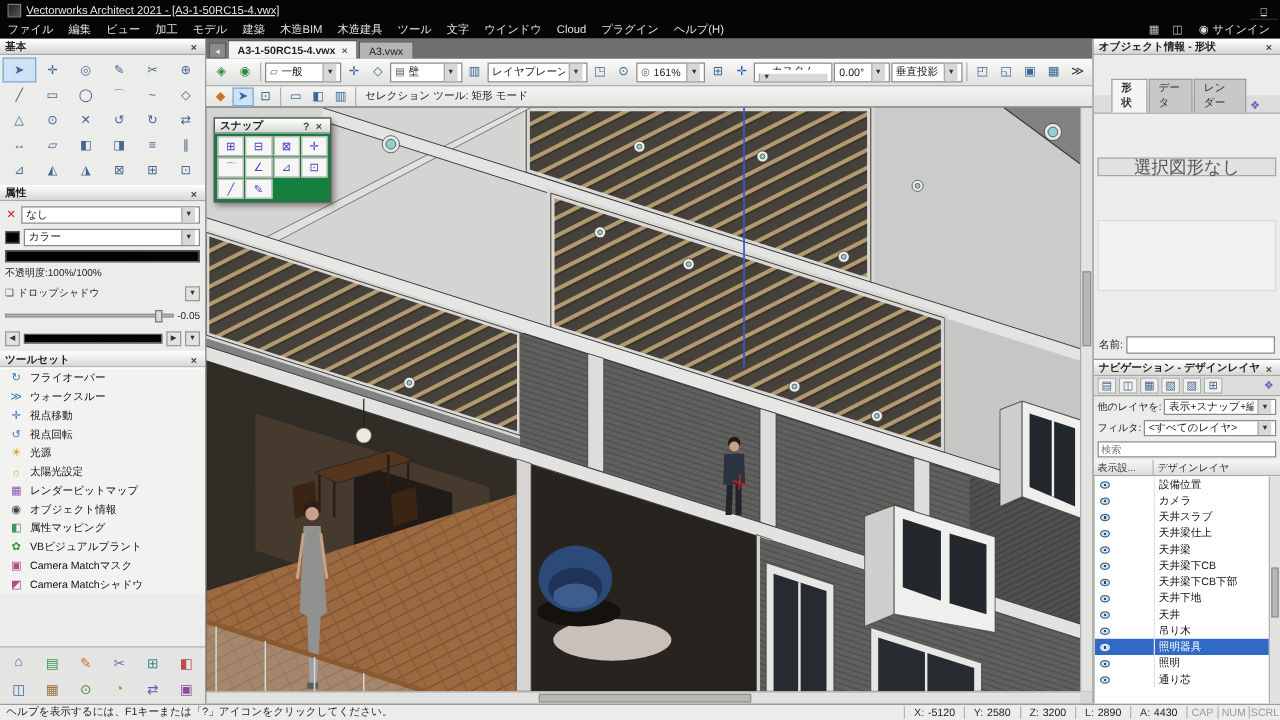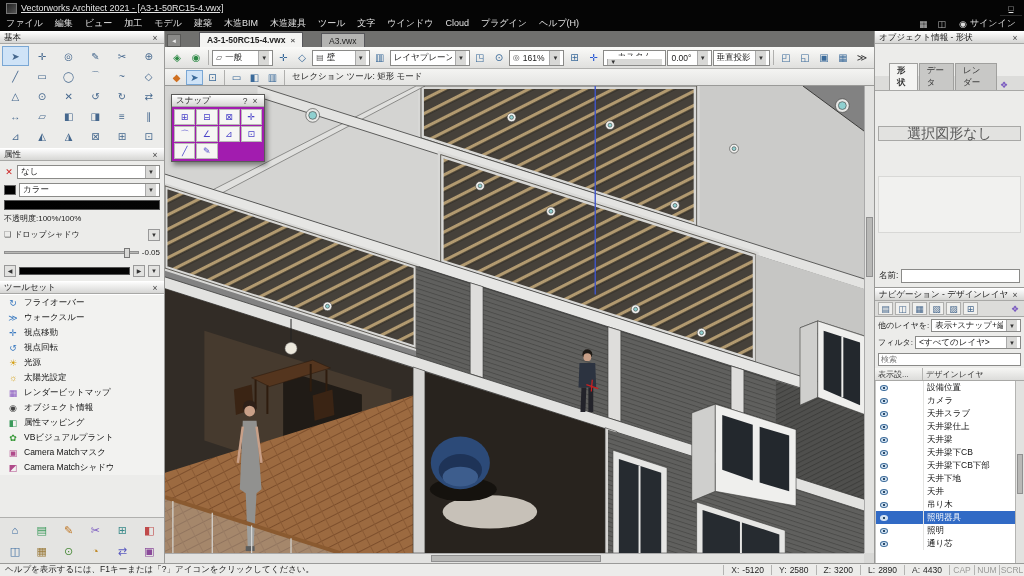--- a/index.html
+++ b/index.html
@@ -11,21 +11,21 @@
 #titlebar .spacer{flex:1;}
 .win-btn{width:22px;height:14px;display:flex;align-items:center;justify-content:center;color:#ddd;font-size:8px;}
 .win-btn:last-child{background:#2a2a2a;}
 #menubar{position:absolute;top:16px;left:0;right:0;height:15px;background:#050505;color:#e2e2e2;display:flex;align-items:center;font-size:9px;}
 .menu-item{padding:0 6px;line-height:15px;white-space:nowrap;}
 #menubar .mspacer{flex:1;}
 .mb-ic{padding:0 5px;color:#bbb;font-size:9px;}
 #signin{display:flex;align-items:center;gap:3px;padding:0 8px;color:#ddd;}
 
 #leftpanel{position:absolute;top:31px;left:0;width:165px;bottom:13px;background:#ececea;border-right:1px solid #9a9a98;display:flex;flex-direction:column;overflow:hidden;}
-.pal-head{height:13px;flex:0 0 13px;background:linear-gradient(#fcfcfc,#d6d6d4);border-top:1px solid #fff;border-bottom:1px solid #a8a8a6;display:flex;align-items:center;padding:0 4px;font-size:8.5px;color:#222;}
+.pal-head{height:13px;flex:0 0 13px;background:linear-gradient(#fcfcfc,#d6d6d4);border-top:1px solid #fff;border-bottom:1px solid #a8a8a6;display:flex;align-items:center;padding:0 4px;font-size:8.5px;color:#222;font-weight:bold;}
 .pal-head .t{flex:1;white-space:nowrap;overflow:hidden;}
 .pal-head .hx{width:10px;text-align:center;color:#444;}
 #basic-grid{display:grid;grid-template-columns:repeat(6,1fr);padding:2px;gap:0;background:#ececea;}
 .tool-cell{height:20px;display:flex;align-items:center;justify-content:center;font-size:10px;color:#46688e;border:1px solid transparent;}
 .tool-cell.selected{background:#cfe3f7;border-color:#7aa7d4;}
 #attr-body{padding:3px 4px;display:flex;flex-direction:column;gap:3px;background:#ececea;}
 .attr-row{display:flex;align-items:center;gap:3px;height:15px;}
 .red-x{color:#c22;font-size:9px;width:10px;text-align:center;}
 .swatch{width:12px;height:10px;background:#000;border:1px solid #666;}
 .sel{display:flex;align-items:center;border:1px solid #8a8a88;background:#fff;height:14px;padding:0 3px;font-size:8.5px;gap:3px;min-width:0;}
@@ -38,21 +38,21 @@
 .slider-track{flex:1;height:3px;background:#b8b8b6;border:1px solid #909090;position:relative;}
 .slider-handle{position:absolute;right:8px;top:-4px;width:6px;height:10px;background:#d8d8d6;border:1px solid #777;}
 .mini-btn{width:12px;height:12px;border:1px solid #999;background:#e2e2e0;display:flex;align-items:center;justify-content:center;font-size:6px;color:#333;}
 #toolset-list{background:#f2f2f0;border-top:1px solid #fff;}
 .ts-row{display:flex;align-items:center;height:15px;padding:0 3px 0 7px;gap:5px;font-size:8.5px;color:#111;}
 .ts-icon{width:12px;text-align:center;font-size:9px;}
 #dock{margin-top:auto;border-top:1px solid #b0b0ae;padding:2px;display:grid;grid-template-columns:repeat(6,1fr);gap:1px;background:#e4e4e2;}
 .dock-cell{height:20px;display:flex;align-items:center;justify-content:center;font-size:11px;}
 
 #center{position:absolute;top:31px;left:165px;right:150px;bottom:13px;display:flex;flex-direction:column;background:#828282;}
-#tabstrip{height:16px;flex:0 0 16px;background:#70706e;display:flex;align-items:flex-end;padding-left:2px;gap:18px;}
+#tabstrip{height:16px;flex:0 0 16px;background:#70706e;display:flex;align-items:flex-end;padding-left:2px;gap:1px;}
 .tab-scroll{width:14px;height:13px;background:#8a8a88;color:#eee;display:flex;align-items:center;justify-content:center;font-size:7px;border:1px solid #5a5a58;}
 .doctab{height:14px;padding:0 7px;background:#b4b4b2;border:1px solid #56565a;border-bottom:none;font-size:8.5px;display:flex;align-items:center;gap:5px;color:#222;white-space:nowrap;}
 .doctab.selected{background:#f4f4f2;font-weight:bold;height:15px;}
 .tabx{font-size:8px;color:#555;}
 #toolbar1{height:22px;flex:0 0 22px;background:linear-gradient(#fafaf8,#e0e0de);border-bottom:1px solid #b2b2b0;display:flex;align-items:center;padding:0 3px;gap:1px;font-size:8.5px;}
 #toolbar2{height:17px;flex:0 0 17px;background:linear-gradient(#f4f4f2,#e4e4e2);border-bottom:1px solid #9a9a98;display:flex;align-items:center;padding:0 3px;gap:1px;font-size:8.5px;}
 .tbtn{width:18px;height:18px;display:flex;align-items:center;justify-content:center;font-size:10px;color:#3a6a9a;border:1px solid transparent;flex:0 0 auto;}
 #toolbar2 .tbtn{width:17px;height:15px;}
 .tbtn.green{color:#2e8a46;}
 .tbtn.blue{color:#2a5ad4;}
@@ -64,21 +64,21 @@
 #toolbar1 .sel{height:16px;}
 .tb2-label{margin-left:4px;color:#222;white-space:nowrap;}
 #canvas{flex:1;position:relative;background:#828282;overflow:hidden;}
 #scene{position:absolute;left:0;top:0;right:10px;bottom:10px;width:calc(100% - 10px);height:calc(100% - 10px);}
 .vscroll{position:absolute;right:0;top:0;width:10px;bottom:10px;background:#e2e2e0;border-left:1px solid #aaa;}
 .vthumb{position:absolute;top:28%;left:1px;right:1px;height:60px;background:#b8b8b6;border:1px solid #909090;}
 .hscroll{position:absolute;left:0;right:10px;bottom:0;height:10px;background:#e2e2e0;border-top:1px solid #aaa;}
 .hthumb{position:absolute;left:38%;top:1px;bottom:1px;width:170px;background:#b8b8b6;border:1px solid #909090;}
 .scroll-corner{position:absolute;right:0;bottom:0;width:10px;height:10px;background:#d8d8d6;}
 
-#snap-pal{position:absolute;left:6px;top:8px;width:94px;background:#a21caf;border:1px solid #5a5a58;box-shadow:2px 3px 5px rgba(0,0,0,.45);}
+#snap-pal{position:absolute;left:6px;top:8px;width:94px;background:#15803d;border:1px solid #5a5a58;box-shadow:2px 3px 5px rgba(0,0,0,.45);}
 #snap-pal .pal-head{height:12px;flex:0 0 12px;}
 #snap-grid{display:grid;grid-template-columns:repeat(4,1fr);padding:2px;gap:1px;}
 .snap-cell{height:16px;border:1px solid #b8b8b6;background:#f6f6f4;display:flex;align-items:center;justify-content:center;font-size:9px;color:#4a44c8;}
 
 #rightpanel{position:absolute;top:31px;right:0;width:150px;bottom:13px;background:#ececea;border-left:1px solid #9a9a98;display:flex;flex-direction:column;overflow:hidden;}
 #objinfo{height:257px;flex:0 0 257px;display:flex;flex-direction:column;border-bottom:1px solid #9a9a98;gap:32px;}
 .ri-tabs{height:15px;flex:0 0 15px;display:flex;align-items:flex-end;background:#dcdcda;border-bottom:1px solid #a8a8a6;padding:0 14px;gap:1px;font-size:8.5px;}
 .ri-tab{padding:1px 7px;border:1px solid #a0a09e;border-bottom:none;background:#c8c8c6;color:#333;}
 .ri-tab.selected{background:#f4f4f2;font-weight:bold;}
 .ri-puzzle{margin-left:auto;color:#7a5ac0;font-size:9px;padding:0 2px;}

